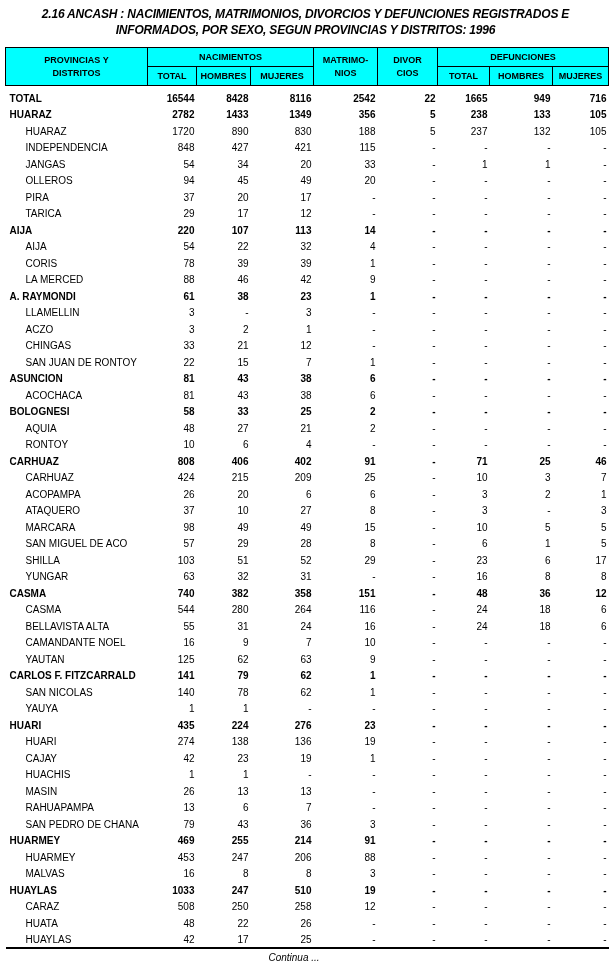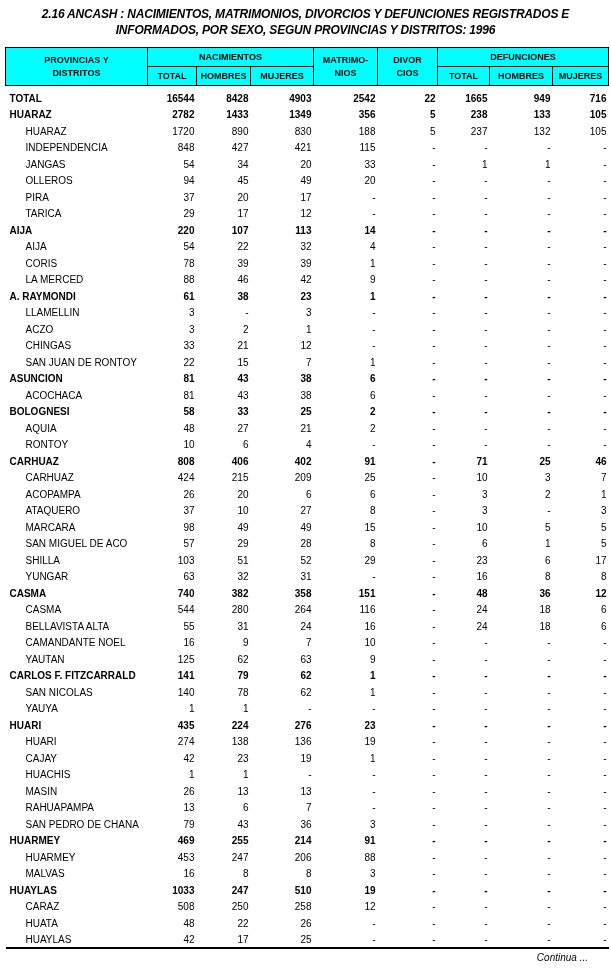--- a/index.html
+++ b/index.html
@@ -26,21 +26,21 @@
     font-size: 10px; height: 16.5px; vertical-align: middle;
     padding: 0; white-space: nowrap; overflow: hidden;
   }
   tbody tr:first-child td { padding-top: 5px; height: 21px; }
   td.num { text-align: right; padding-right: 2px; }
   td.name { text-align: left; padding-left: 20px; }
   tr.bold td { font-weight: bold; }
   tr.bold td.name { padding-left: 4px; }
   tbody { border-bottom: 2px solid #000; }
   .continua {
-    font-style: italic; font-size: 10px; text-align: right;
+    font-style: italic; font-size: 10px; text-align: center;
     width: 608px; margin-top: 3px; padding-right: 20px;
   }
 </style>
 </head>
 <body>
 
 <div>
 
   <div class="title">
     <div>2.16 ANCASH : NACIMIENTOS, MATRIMONIOS, DIVORCIOS Y DEFUNCIONES REGISTRADOS E</div>
@@ -83,21 +83,21 @@
         <th>TOTAL</th>
         <th>HOMBRES</th>
         <th>MUJERES</th>
       </tr>
     </thead>
     <tbody id="table-body">
         <tr class="bold">
           <td class="name">TOTAL</td>
           <td class="num">16544</td>
           <td class="num">8428</td>
-          <td class="num">4903</td>
+          <td class="num">8116</td>
           <td class="num">2542</td>
           <td class="num">22</td>
           <td class="num">1665</td>
           <td class="num">949</td>
           <td class="num">716</td>
         </tr>
         <tr class="bold">
           <td class="name">HUARAZ</td>
           <td class="num">2782</td>
           <td class="num">1433</td>

